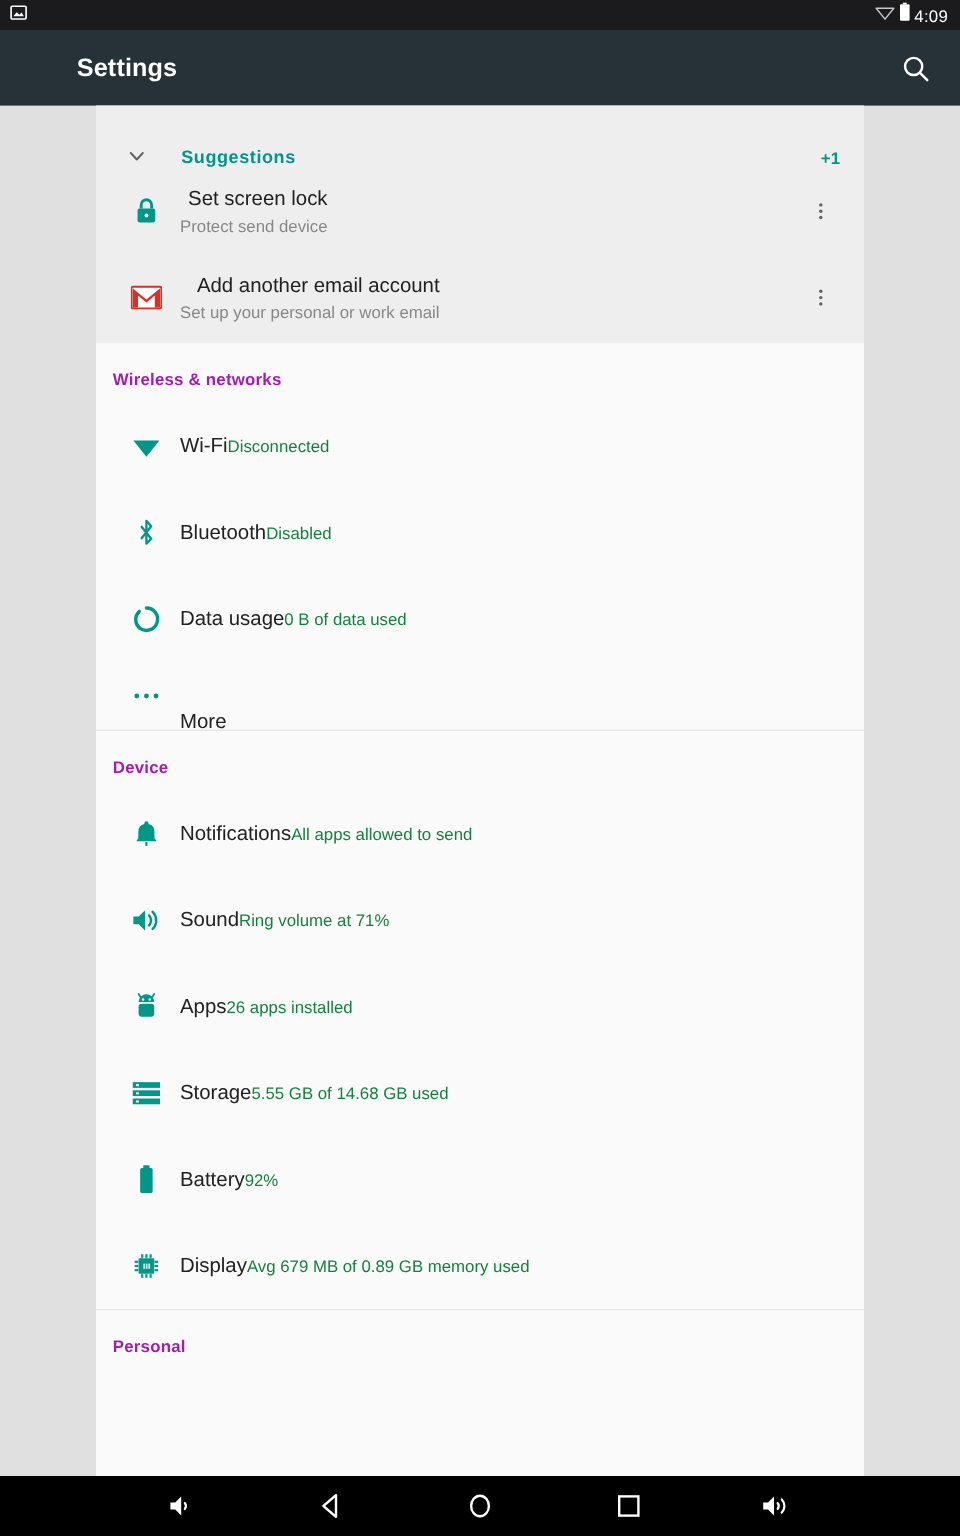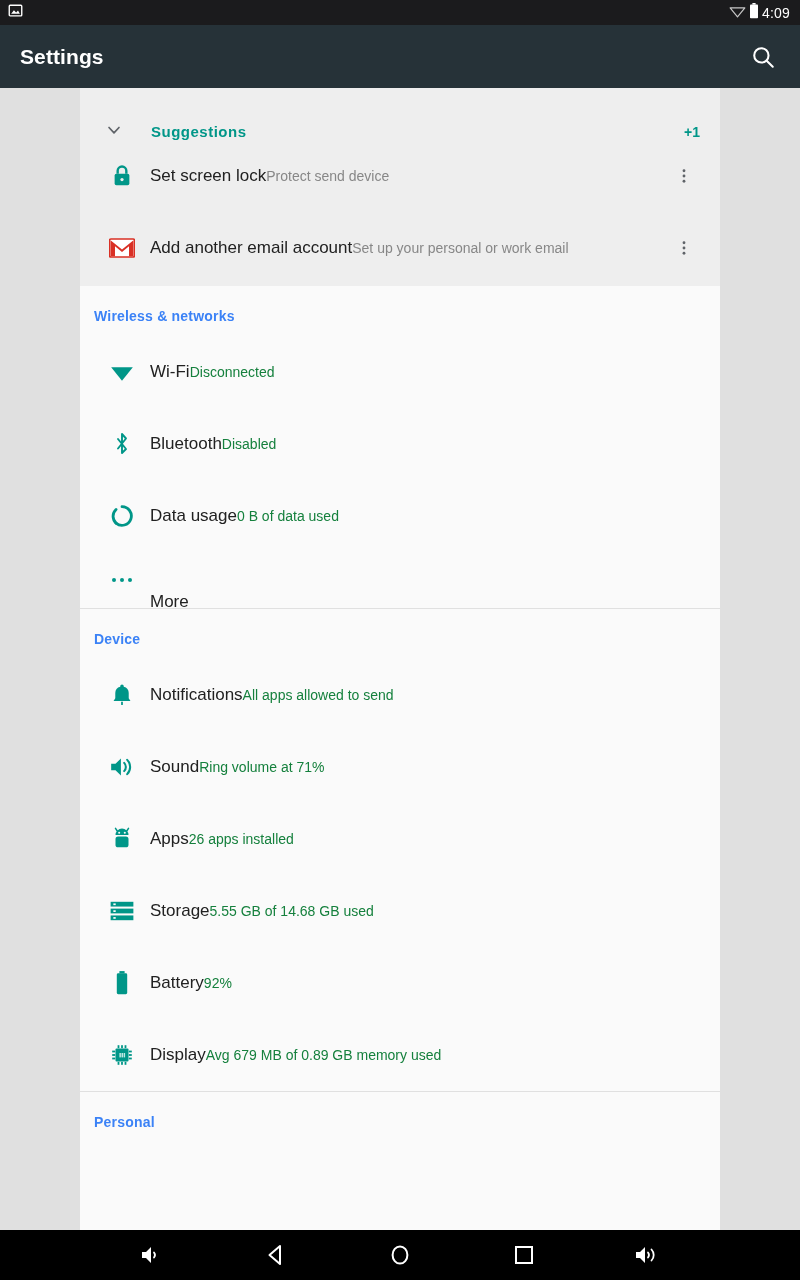--- a/index.html
+++ b/index.html
@@ -21,21 +21,21 @@
   .sb-right{ margin-left:auto; display:flex; align-items:center; gap:3px; }
   .sb-time{ color:#ffffff; font-size:14px; letter-spacing:.2px; }
 
   
   .actionbar{
     position:absolute; top:25px; left:0; width:800px; height:63px;
     background:#263238; display:flex; align-items:center;
     padding:0 24px 0 20px;
   }
   .actionbar .title{
-    color:#ffffff; font-size:21px; font-weight:bold; letter-spacing:.1px;
+    color:#ffffff; font-size:21px; font-weight:bold; letter-spacing:.1px;margin-left:44px;
   }
   .actionbar .search{ margin-left:auto; display:flex; align-items:center; cursor:pointer; }
 
   
   .content{
     position:absolute; top:88px; left:80px; width:640px; height:1142px;
     background:#fafafa; overflow:hidden;
   }
   .scrollbar{
     position:absolute; left:714px; top:790px; width:6px; height:360px;
@@ -49,28 +49,28 @@
   }
   .sugg-header .chev{ width:40px; display:flex; justify-content:center; align-items:center; }
   .sugg-title{
     color:#009688; font-size:15px; font-weight:bold; letter-spacing:.5px;
     margin-left:17px;
   }
   .sugg-count{ margin-left:auto; color:#009688; font-size:14px; font-weight:bold; }
 
   .sugg-row{ display:flex; align-items:center; height:72px; padding:0 14px 0 14px; cursor:pointer; }
   .sugg-row .ic{ width:56px; display:flex; justify-content:center; align-items:center; }
-  .sugg-row .txt{ display:flex; flex-direction:row; justify-content:center; }
+  .sugg-row .txt{ display:flex; flex-direction:column; justify-content:center;text-align:right; }
   .sugg-row .t1{ font-size:17px; color:#212121; line-height:22px; }
   .sugg-row .t2{ font-size:14px; color:#878787; line-height:20px; margin-top:1px; }
   .sugg-row .ov{ margin-left:auto; width:44px; display:flex; justify-content:center; align-items:center; cursor:pointer; }
 
   
   .cat{
-    font-size:14px; color:#3b82f6; font-weight:bold;
+    font-size:14px; color:#a21caf; font-weight:bold;
     padding:22px 0 0 14px; height:50px; letter-spacing:.2px;
   }
 
   
   .row{ display:flex; align-items:center; height:72px; padding:0 14px; cursor:pointer; }
   .row .ic{ width:56px; display:flex; justify-content:center; align-items:center; }
   .row .txt{ display:flex; justify-content:center; }
   .row .t1{ font-size:17px; color:#212121; line-height:22px; }
   .row .t2{ font-size:14px; color:#15803d; line-height:20px; margin-top:1px; }
   .row.single{ height:56px; }

